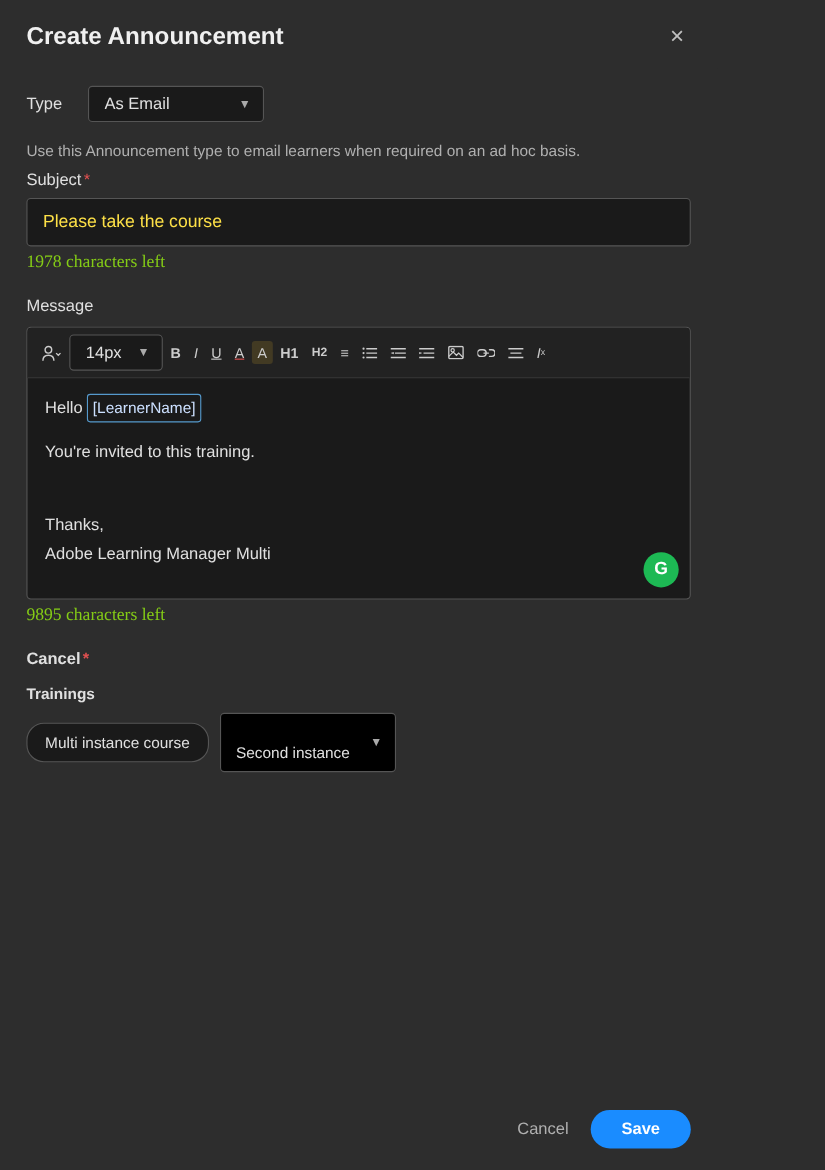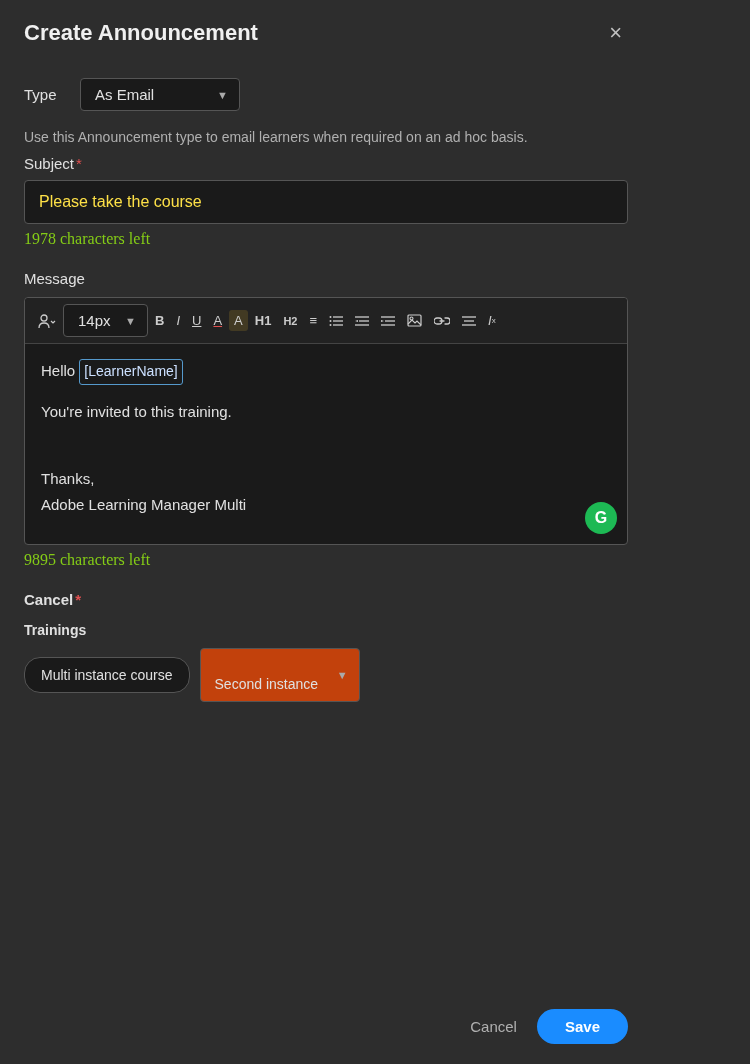--- a/index.html
+++ b/index.html
@@ -218,21 +218,21 @@
       border-radius: 16px;
       padding: 9px 16px;
       font-size: 14px;
       color: #e0e0e0;
     }
     .instance-select-wrapper {
       position: relative;
       display: inline-block;
     }
     .instance-select-wrapper select {
-      background: #c2410c;
+      background: #000000;
       border: 1.5px solid #555;
       border-radius: 4px;
       padding: 27px 36px 9px 14px;
       color: #e0e0e0;
       font-size: 14px;
       outline: none;
       cursor: pointer;
       appearance: none;
       min-width: 160px;
     }

